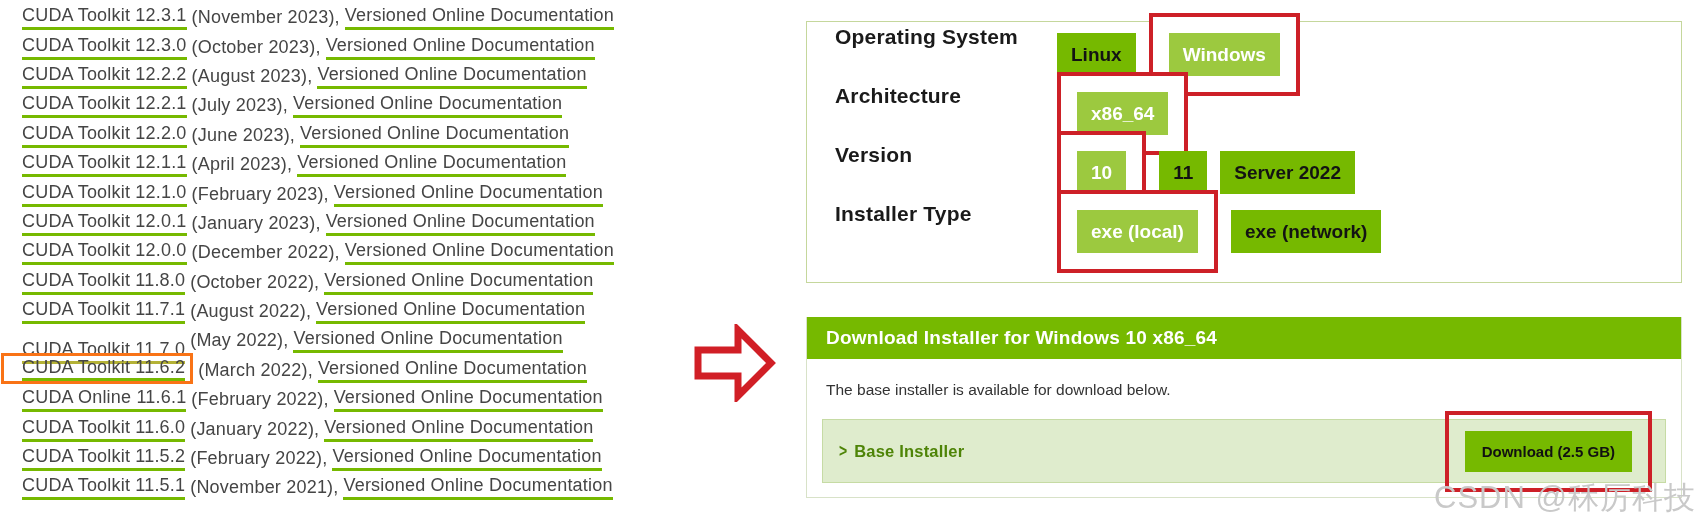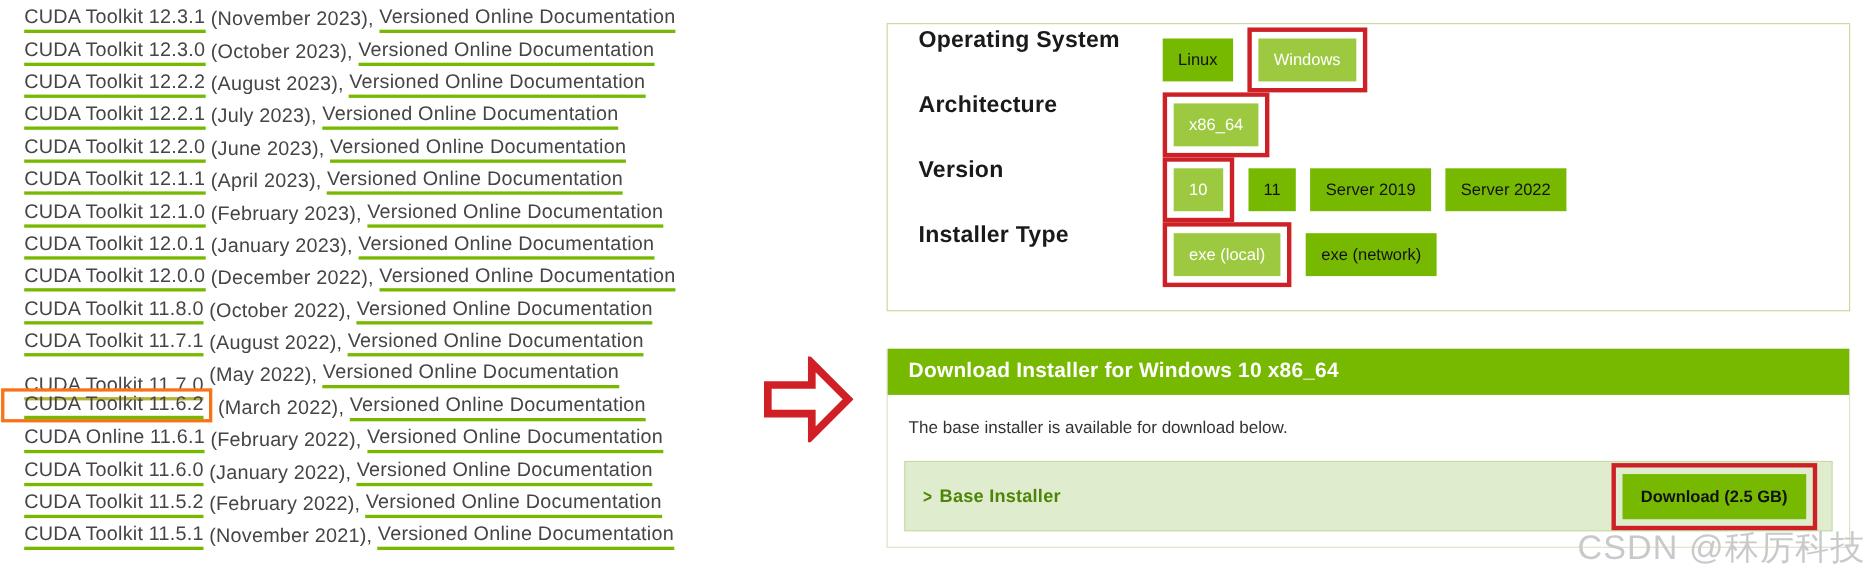--- a/index.html
+++ b/index.html
@@ -20,24 +20,24 @@
   
   #red-arrow{position:absolute;left:694px;top:324px;}
 
   
   #selector-panel{position:absolute;left:806px;top:21px;width:876px;height:262px;
                   border:1px solid #c5d79c;box-sizing:border-box;background:#fff;padding-top:3px;}
   .sel-row{display:flex;height:59px;padding-left:28px;}
   .sel-label{width:222px;font-size:21px;font-weight:bold;color:#1a1a1a;letter-spacing:.2px;}
   .sel-options{display:flex;align-items:center;gap:13px;}
   .opt-btn{background:#76b900;color:#131313;border:none;font-family:inherit;
-           font-weight:normal;font-size:15px;line-height:1;padding:12px 14px;min-width:14px;
+           font-weight:bold;font-size:19px;line-height:1;padding:12px 14px;min-width:14px;
            text-align:center;cursor:pointer;}
   .opt-btn.selected{background:#9cc93f;color:#ffffff;}
-  .red-frame-btn{display:inline-flex;border:4px solid #cd2027;padding:6px;background:#fff;}
+  .red-frame-btn{display:inline-flex;border:4px solid #cd2027;padding:16px;background:#fff;}
 
   
   #download-panel{position:absolute;left:806px;top:317px;width:876px;height:181px;
                   border:1px solid #d8e2c8;border-top:none;box-sizing:border-box;background:#fff;}
   #dl-header{height:42px;background:#76b900;color:#ffffff;font-weight:bold;font-size:19px;
              display:flex;align-items:center;padding-left:19px;letter-spacing:.2px;}
   #dl-desc{font-size:15.5px;color:#333;margin:22px 0 0 19px;}
   #dl-band{margin:20px 15px 0 15px;height:64px;background:#dfeccd;border:1px solid #c6dba4;
            display:flex;align-items:center;justify-content:space-between;
            padding:0 13px 0 16px;box-sizing:border-box;}
@@ -166,21 +166,20 @@
           </span>
         </div>
       </div>
       <div class="sel-row">
         <div class="sel-label">Version</div>
         <div class="sel-options">
           <span class="red-frame-btn">
             <button class="opt-btn selected">10</button>
           </span>
           <button class="opt-btn">11</button>
-          <button class="opt-btn">Server 2019</button>
           <button class="opt-btn">Server 2022</button>
         </div>
       </div>
       <div class="sel-row">
         <div class="sel-label">Installer Type</div>
         <div class="sel-options">
           <span class="red-frame-btn">
             <button class="opt-btn selected">exe (local)</button>
           </span>
           <button class="opt-btn">exe (network)</button>

